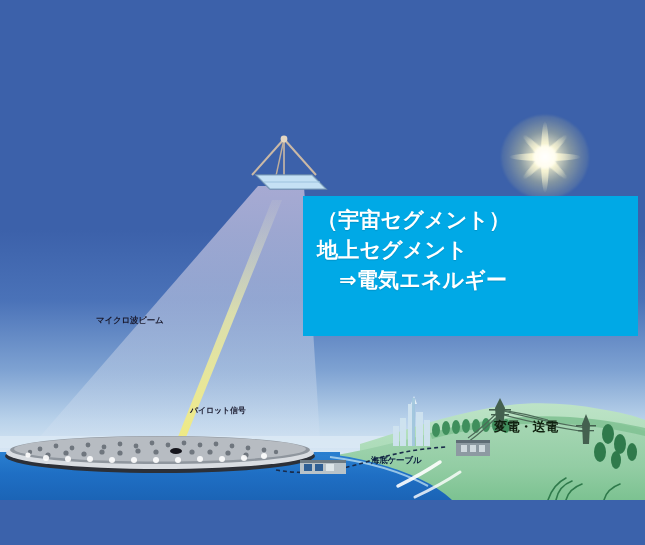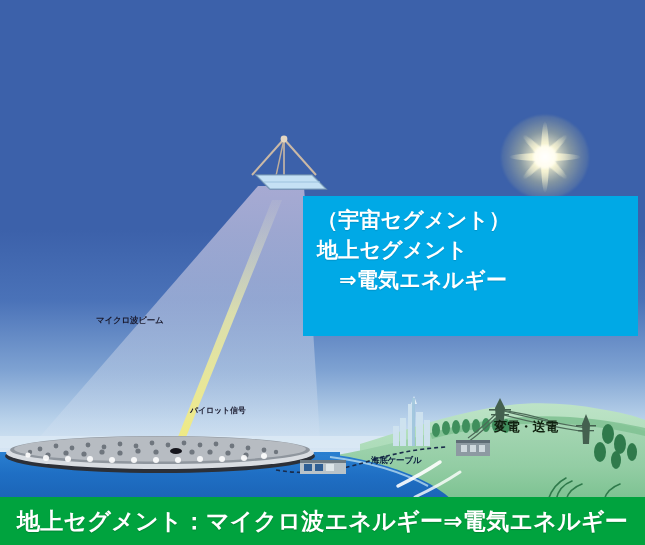--- a/index.html
+++ b/index.html
@@ -344,17 +344,14 @@
     <div class="i1">（宇宙セグメント）</div>
     <div class="i1">地上セグメント</div>
     <div class="i2">⇒電気エネルギー</div>
   </div>
 
   <div class="lbl" id="lbl-beam">マイクロ波ビーム</div>
   <div class="lbl" id="lbl-pilot">パイロット信号</div>
   <div class="lbl" id="lbl-cable">海底ケーブル</div>
   <div class="lbl" id="lbl-sub">変電・送電</div>
 
-  <div id="footer">
-    <span id="footer-text">地上セグメント：マイクロ波エネルギー⇒電気エネルギー</span>
-  </div>
 
 </div>
 
 </body></html>

